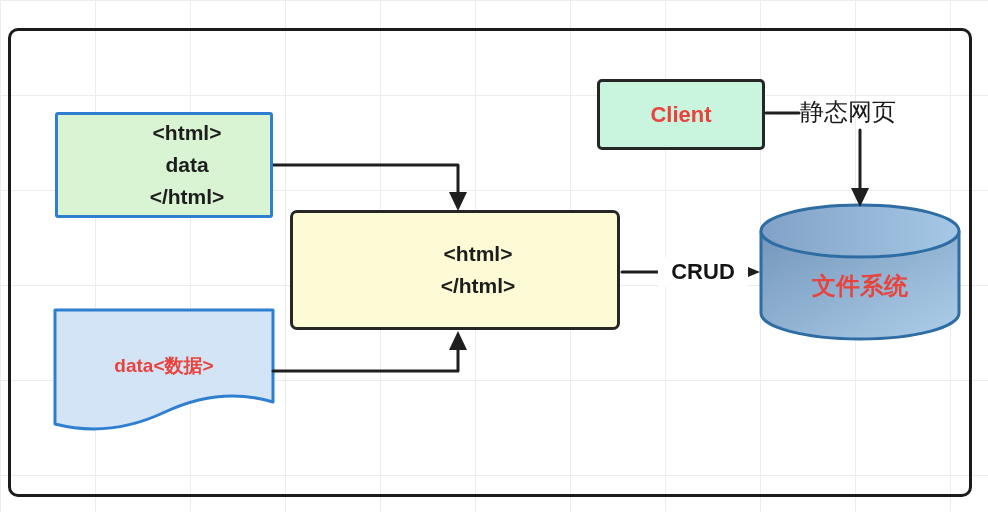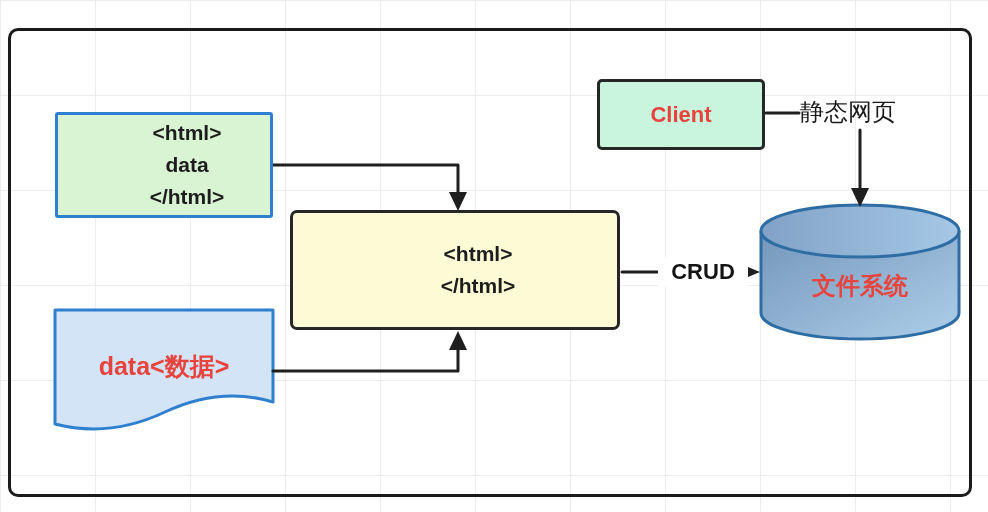--- a/index.html
+++ b/index.html
@@ -50,21 +50,21 @@
     left:658px;top:257px;width:90px;text-align:center;
     font-size:22px;line-height:30px;font-weight:700;color:#141414;
     background:#ffffff;
   }
   .fs-lbl{
     left:761px;top:272px;width:198px;text-align:center;
     font-size:24px;line-height:28px;font-weight:700;color:#e8433c;
   }
   .doc-lbl{
     left:55px;top:352px;width:218px;text-align:center;
-    font-size:25px;line-height:28px;font-weight:700;color:#e8433c;
+    font-size:19px;line-height:28px;font-weight:700;color:#e8433c;
   }
 </style>
 </head>
 <body>
 
 <div class="canvas">
 
   <div class="frame"></div>
 
   <svg class="overlay" width="988" height="512" viewBox="0 0 988 512">

